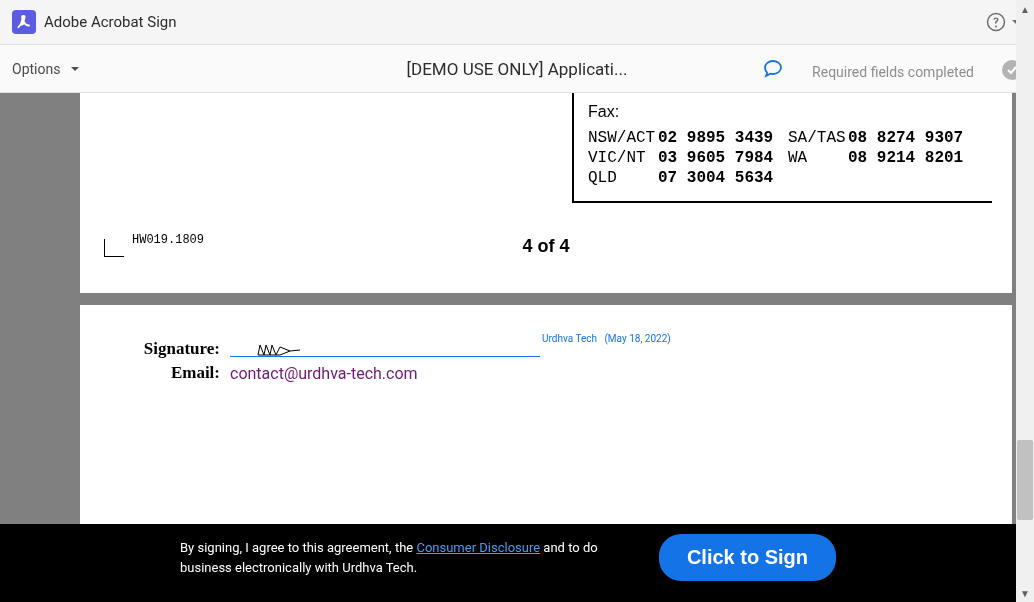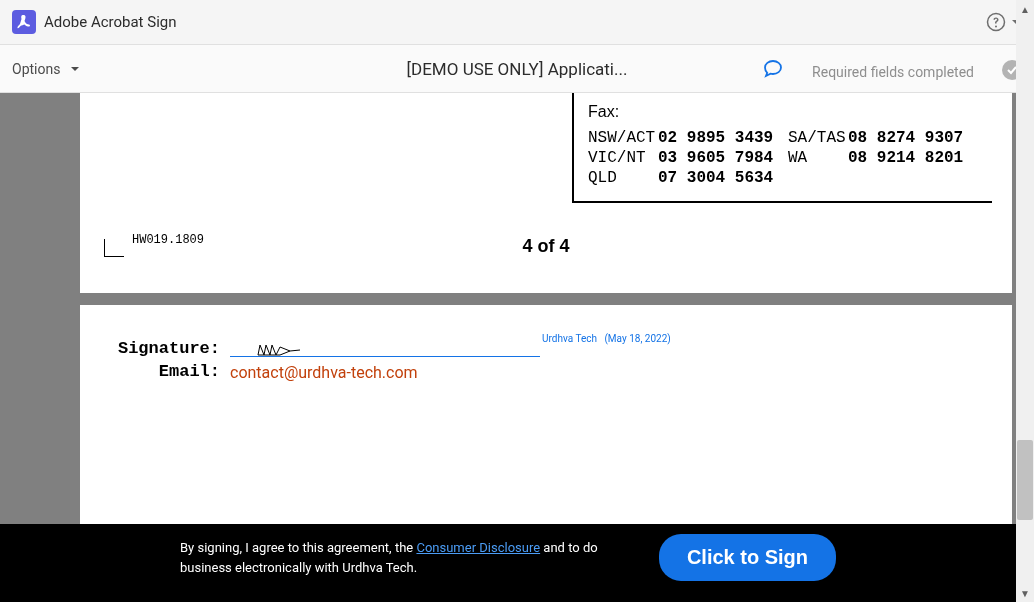--- a/index.html
+++ b/index.html
@@ -192,21 +192,21 @@
       margin-bottom: 2px;
     }
     .sig-label {
       width: 150px;
       text-align: right;
       font-size: 17px;
       font-weight: 700;
       color: #000;
       padding-right: 10px;
       padding-top: 8px;
-      font-family: Liberation Mono, monospace;
+      font-family: Liberation Serif, serif;
     }
     .sig-value-col {
       display: flex;
       flex-direction: row;
     }
     .sig-line {
       width: 310px;
       border-bottom: 1px solid #1473e6;
       height: 26px;
       display: flex;
@@ -218,21 +218,21 @@
       bottom: -3px;
     }
     .sig-caption {
       font-size: 10px;
       color: #1473e6;
       margin-top: 2px;
       padding-left: 2px;
     }
     .email-value {
       font-size: 16px;
-      color: #c2410c;
+      color: #701a75;
       padding-top: 3px;
     }
     .footer {
       position: absolute;
       bottom: 0;
       left: 0;
       right: 18px;
       height: 78px;
       background: #000;
       color: #fff;

